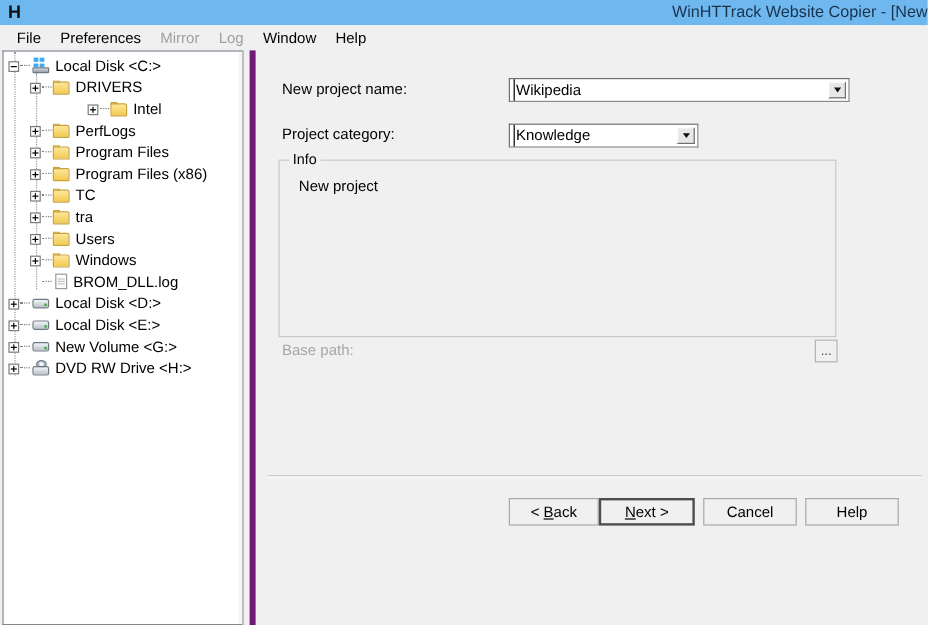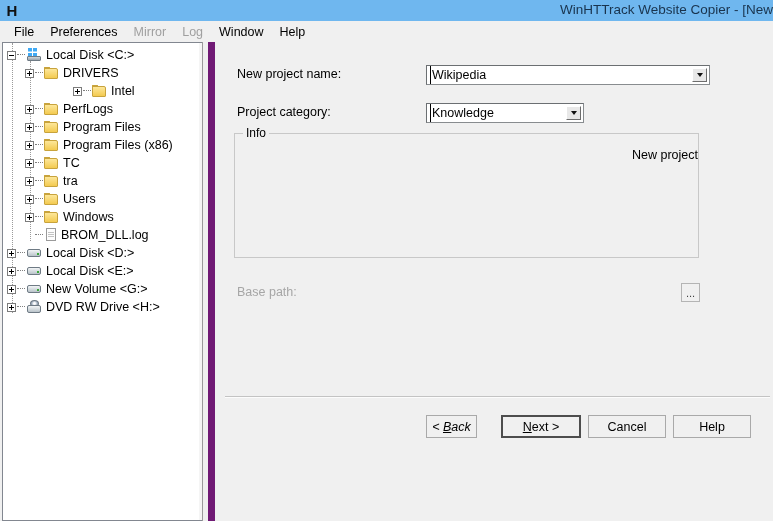--- a/index.html
+++ b/index.html
@@ -244,23 +244,22 @@
     border-radius: 50%;
     box-sizing: border-box;
   }
 
   
   .form-pane {
     position: absolute;
     left: 208px; top: 0;
     width: 565px; height: 479px;
     background: #f0f0f0;
-    border-left: 7px solid #701a75;
-    box-sizing: border-box;
-    text-align: right;
+    border-left: 5px solid #701a75;
+    box-sizing: border-box;
   }
   .field-row { position: absolute; display: flex; align-items: center; }
   .field-label { font-size: 12.5px; color: #000; }
   .field-label.disabled { color: #a6a6a6; }
 
   
   .combo {
     background: #fff;
     border: 1px solid #888c8f;
     border-top-color: #6b6f72;
@@ -558,33 +557,33 @@
     </div>
 
     <div class="field-row" style="left:22px; top:63px;">
       <span class="field-label">Project category:</span>
     </div>
     <div class="combo" style="position:absolute; left:199px; top:61px; width:158px;">
       <span class="val">Knowledge</span>
       <span class="arrow-btn"></span>
     </div>
 
-    <div class="groupbox" style="left:19px; top:91px; width:465px; height:125px;">
+    <div class="groupbox" style="left:19px; top:91px; width:465px; height:148px;">
       <span class="gb-title">Info</span>
       <div class="gb-body">New project</div>
     </div>
 
     <div class="field-row" style="left:22px; top:243px;">
       <span class="field-label disabled">Base path:</span>
     </div>
     <div class="browse-btn" style="position:absolute; left:466px; top:241px;">...</div>
 
     <div class="hsep" style="left:10px; top:354px; width:545px;"></div>
 
-    <div class="btn" style="left:211px; top:373px; width:51px;font-style:italic;">
+    <div class="btn" style="left:211px; top:373px; width:75px;">
       <span><span>&lt; </span><u>B</u><span>ack</span></span>
     </div>
     <div class="btn default" style="left:286px; top:373px; width:80px;">
       <span><span></span><u>N</u><span>ext &gt;</span></span>
     </div>
     <div class="btn" style="left:373px; top:373px; width:78px;">Cancel</div>
     <div class="btn" style="left:458px; top:373px; width:78px;">Help</div>
 
   </div>
 </div>

